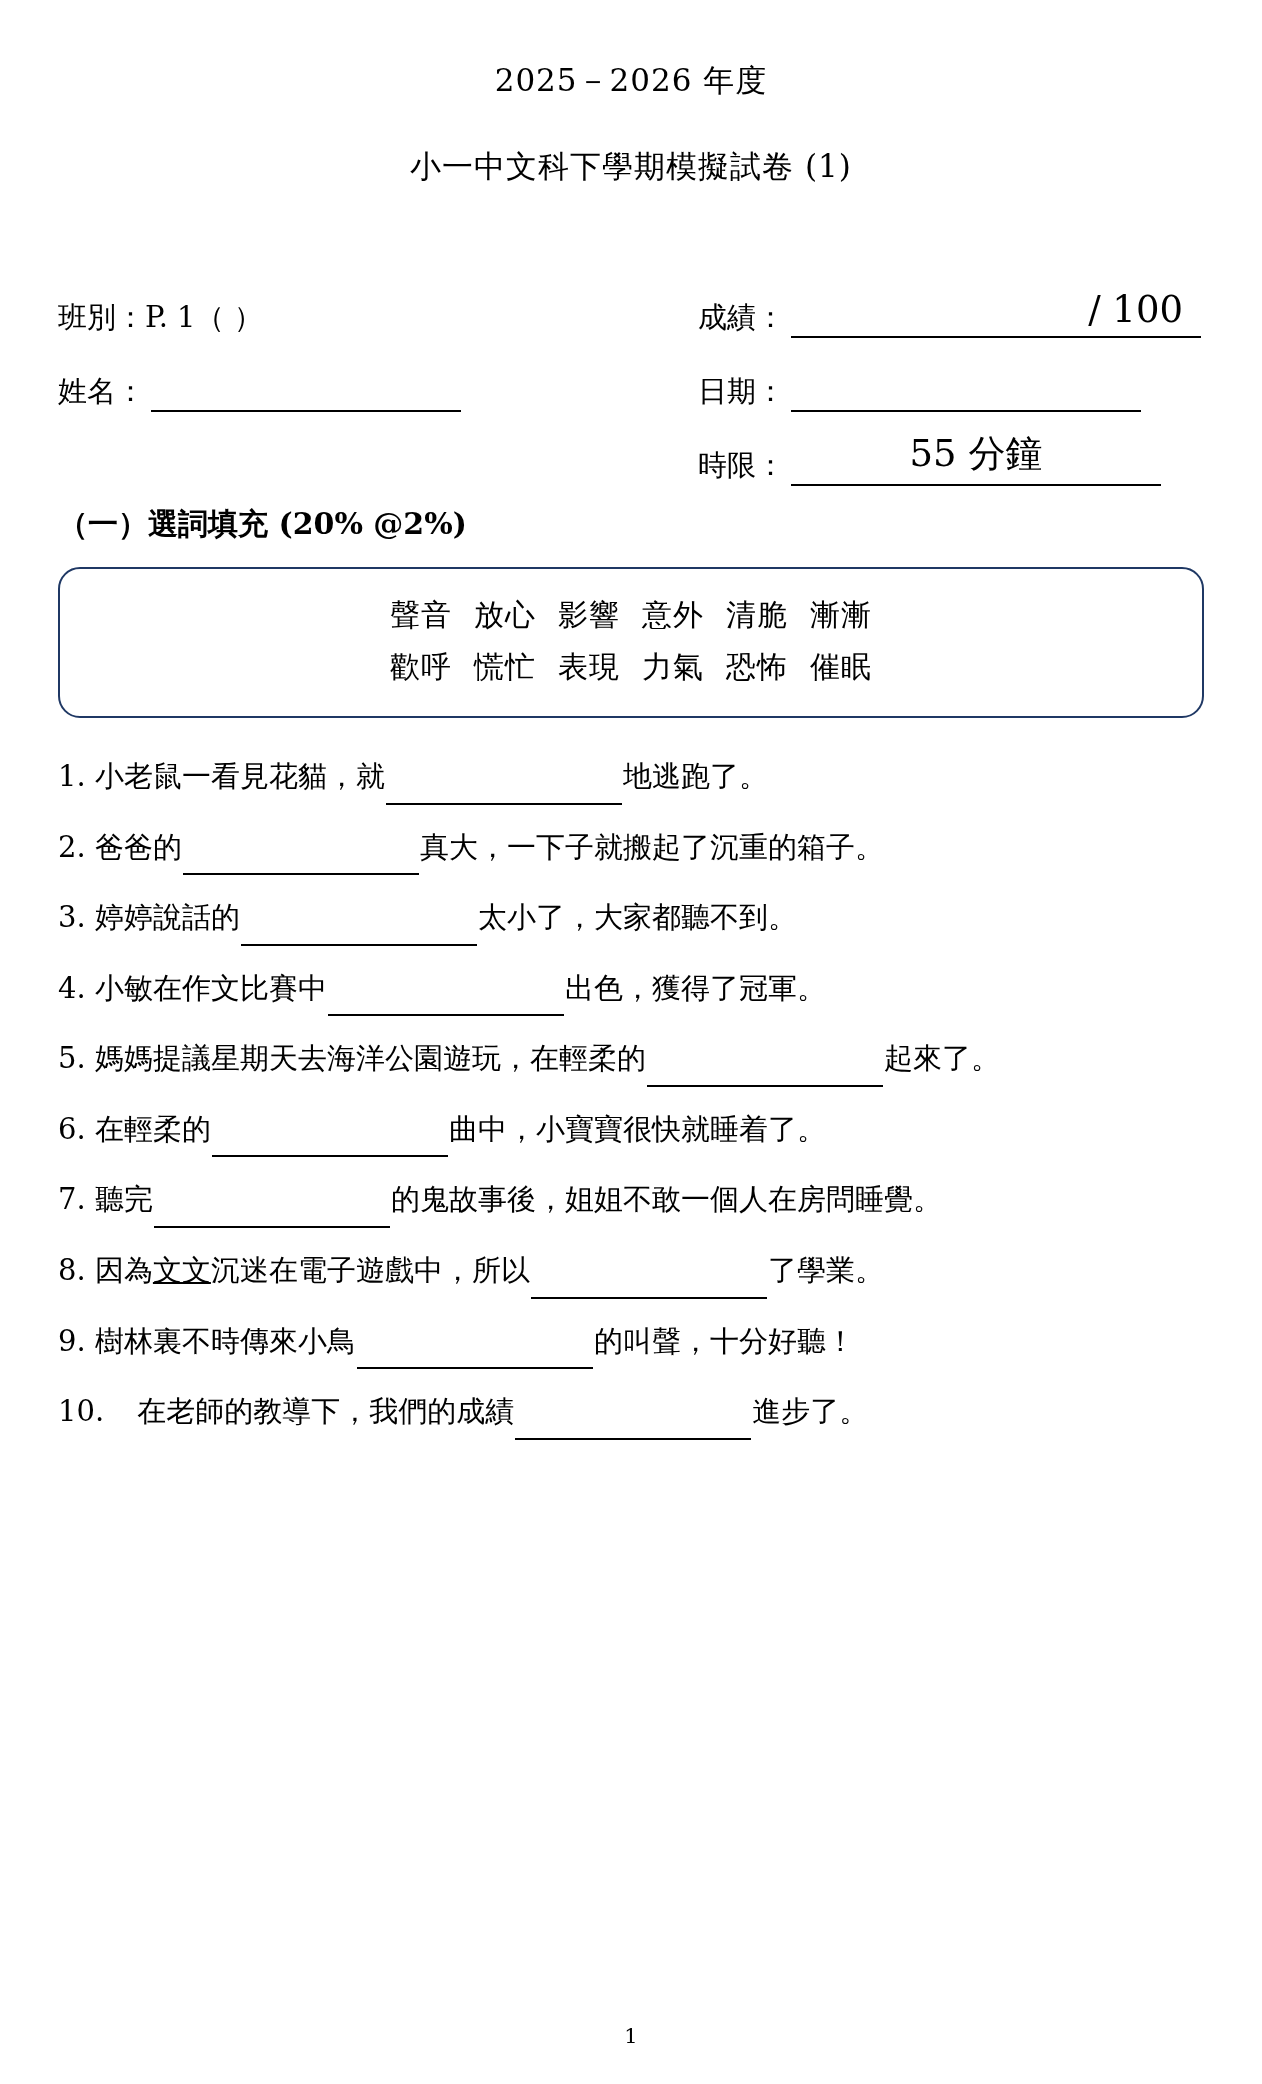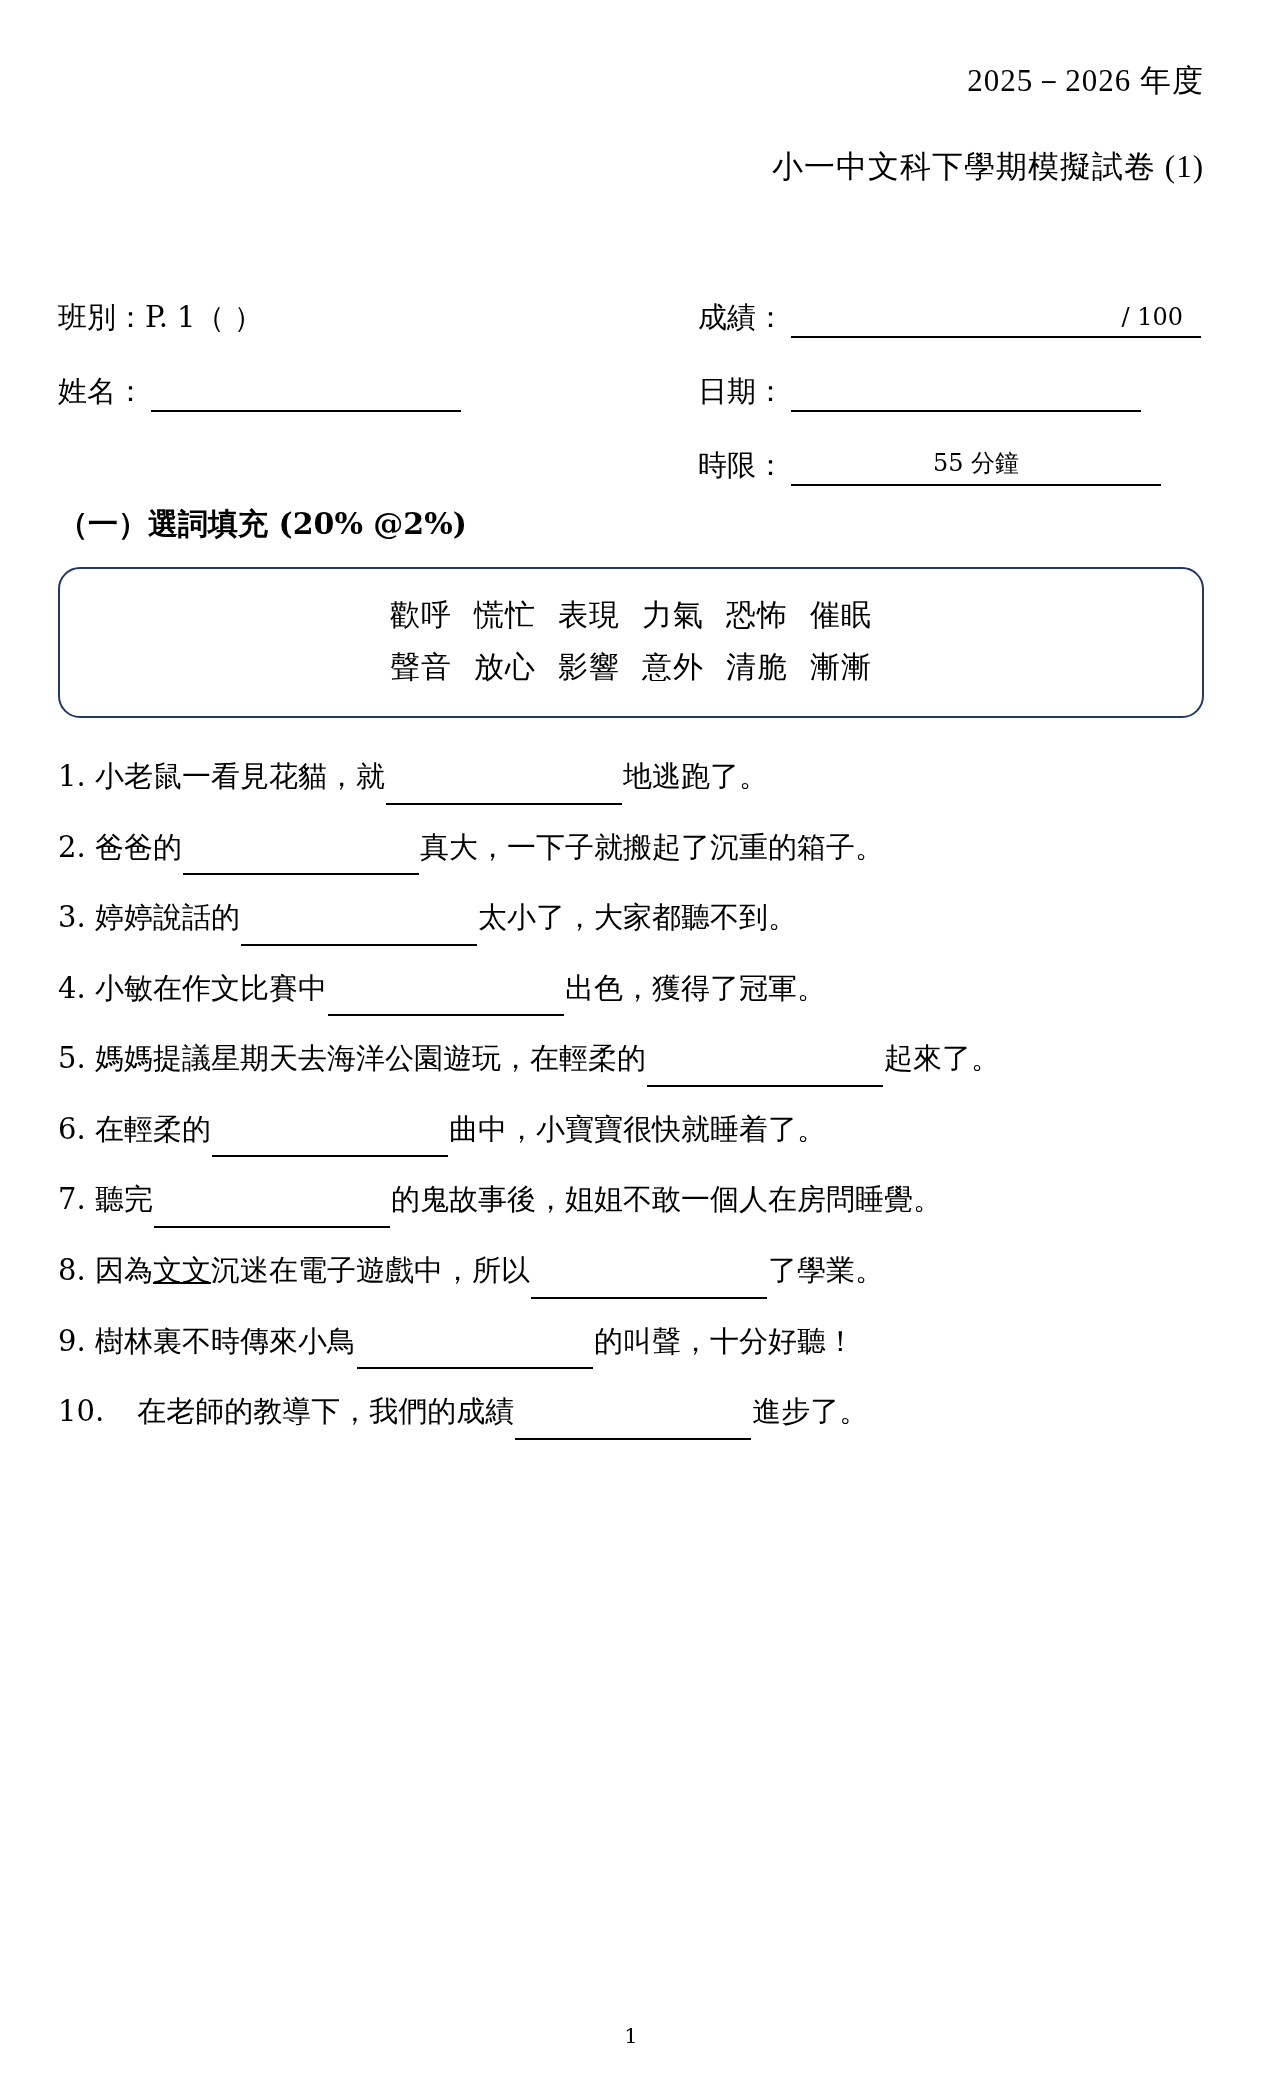--- a/index.html
+++ b/index.html
@@ -17,21 +17,21 @@
   }
   .page {
     width: 1262px;
     height: 2084px;
     box-sizing: border-box;
     padding: 46px 58px 0 58px;
     position: relative;
   }
 
   
-  .title-block { text-align: right; font-family: Liberation Serif, serif; }
+  .title-block { text-align: center; }
   .title-line-1 {
     font-size: 31px;
     letter-spacing: 1px;
     margin-top: 14px;
   }
   .title-line-2 {
     font-size: 31px;
     letter-spacing: 1px;
     margin-top: 44px;
   }
@@ -70,21 +70,21 @@
     vertical-align: baseline;
   }
   .rule-name { width: 310px; }
   .rule-score { width: 410px; position: relative; }
   .rule-date  { width: 350px; }
   .rule-time  { width: 370px; position: relative; }
 
   .over-rule {
     position: absolute;
     bottom: 5px;
-    font-size: 24px;
+    font-size: 37px;
     white-space: nowrap;
   }
   .over-rule.score-max { right: 18px; }
   .over-rule.time-val  { left: 50%; transform: translateX(-50%); }
 
   
   .section-heading {
     margin-top: 30px;
     font-size: 30px;
     font-weight: bold;
@@ -180,22 +180,22 @@
           <span class="over-rule time-val">55 分鐘</span>
         </span>
       </div>
     </div>
 
   </div>
 
   <div class="section-heading">（一）選詞填充 (20% @2%)</div>
 
   <div class="word-bank">
+    <div class="word-bank-row"><span class="w">聲音</span><span class="w">放心</span><span class="w">影響</span><span class="w">意外</span><span class="w">清脆</span><span class="w">漸漸</span></div>
     <div class="word-bank-row"><span class="w">歡呼</span><span class="w">慌忙</span><span class="w">表現</span><span class="w">力氣</span><span class="w">恐怖</span><span class="w">催眠</span></div>
-    <div class="word-bank-row"><span class="w">聲音</span><span class="w">放心</span><span class="w">影響</span><span class="w">意外</span><span class="w">清脆</span><span class="w">漸漸</span></div>
   </div>
 
   <div class="questions">
       <div class="q"><span class="q-num">1. </span><span>小老鼠一看見花貓，就</span><span class="blank"></span><span>地逃跑了。</span></div>
       <div class="q"><span class="q-num">2. </span><span>爸爸的</span><span class="blank"></span><span>真大，一下子就搬起了沉重的箱子。</span></div>
       <div class="q"><span class="q-num">3. </span><span><span style="">婷婷</span>說話的</span><span class="blank"></span><span>太小了，大家都聽不到。</span></div>
       <div class="q"><span class="q-num">4. </span><span><span style="">小敏</span>在作文比賽中</span><span class="blank"></span><span>出色，獲得了冠軍。</span></div>
       <div class="q"><span class="q-num">5. </span><span>媽媽提議星期天去海洋公園遊玩，在輕柔的</span><span class="blank"></span><span>起來了。</span></div>
       <div class="q"><span class="q-num">6. </span><span>在輕柔的</span><span class="blank"></span><span>曲中，小寶寶很快就睡着了。</span></div>
       <div class="q"><span class="q-num">7. </span><span>聽完</span><span class="blank"></span><span>的鬼故事後，姐姐不敢一個人在房問睡覺。</span></div>

